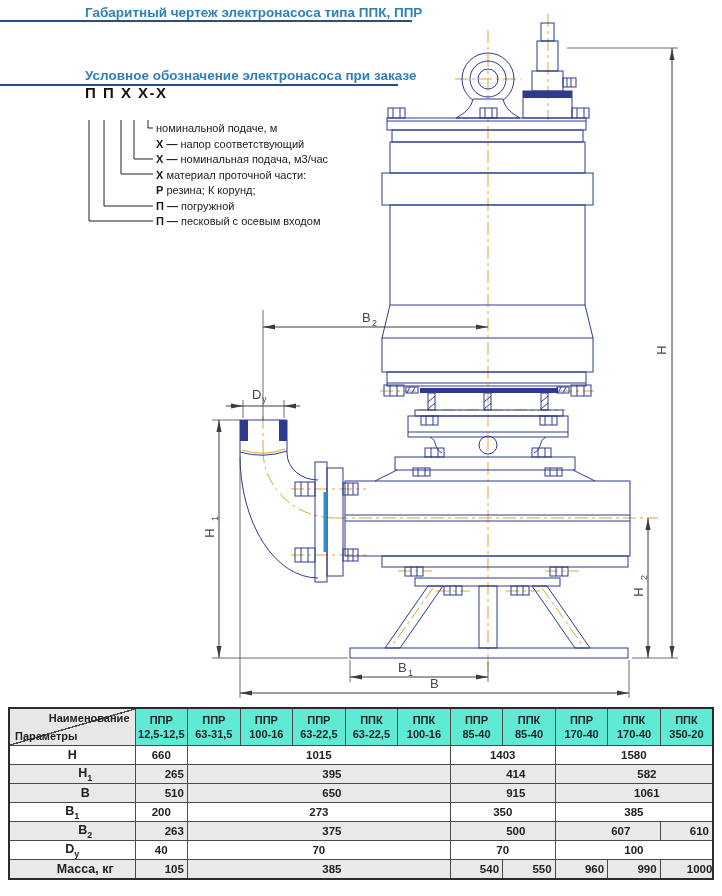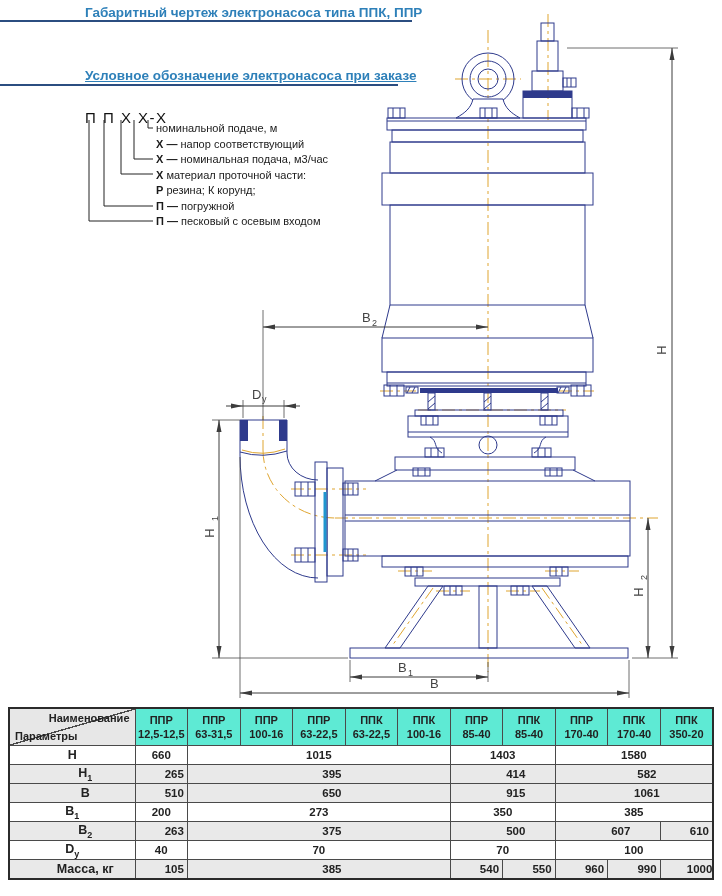--- a/index.html
+++ b/index.html
@@ -1,21 +1,21 @@
 <!DOCTYPE html>
 <html><head>
 <meta charset="utf-8">
 <style>
   html,body{margin:0;padding:0;background:#fff;}
   .stage{position:relative;width:714px;height:896px;background:#fff;overflow:hidden;
          font-family:"Liberation Sans",sans-serif;}
   .title{position:absolute;left:85px;color:#2e80b9;font-size:13.5px;font-weight:600;
          white-space:nowrap;}
   .rule{position:absolute;left:0;height:2px;background:#2b4d80;}
-  .code{position:absolute;left:85px;top:109px;font-size:15px;font-weight:normal;color:#111;
+  .code{position:absolute;left:85px;top:84px;font-size:15px;font-weight:bold;color:#111;
         letter-spacing:1.5px;white-space:nowrap;}
   .legend{position:absolute;left:156px;top:121px;width:280px;font-size:11px;color:#1a1a1a;}
   .legend div{height:15.5px;line-height:15.5px;white-space:nowrap;}
   .legend b{font-weight:bold;}
   svg.draw{position:absolute;left:0;top:0;}
   .nv{stroke:#2e3a8c;fill:none;stroke-width:1;}
   .nvf{fill:#2e3a8c;stroke:none;}
   .org{stroke:#dfa530;fill:none;stroke-width:1;stroke-dasharray:13 4 3 4;}
   .orgs{stroke:#dfa530;fill:none;stroke-width:1;}
   .dim{stroke:#3c3c3c;fill:none;stroke-width:1;}
@@ -39,21 +39,21 @@
   th.corner .tr{position:absolute;top:2px;right:5px;font-size:11px;}
   th.corner .bl{position:absolute;bottom:2px;left:5px;font-size:11px;}
   sub{font-size:9px;}
 </style>
 </head>
 <body>
 <div class="stage">
 
   <div class="title" style="top:5px;">Габаритный чертеж электронасоса типа ППК, ППР</div>
   <div class="rule" style="top:20px;width:412px;"></div>
-  <div class="title" style="top:68px;text-decoration:underline;">Условное обозначение электронасоса при заказе</div>
+  <div class="title" style="top:68px;">Условное обозначение электронасоса при заказе</div>
   <div class="rule" style="top:84px;width:398px;"></div>
 
   <div class="code">П П Х Х-Х</div>
   <div class="legend" id="legend">
       <div><b></b>номинальной подаче, м</div>
       <div><b>Х —</b> напор соответствующий</div>
       <div><b>Х —</b> номинальная подача, м3/час</div>
       <div><b>Х</b> материал проточной части:</div>
       <div><b>Р</b> резина; К корунд;</div>
       <div><b>П —</b> погружной</div>

